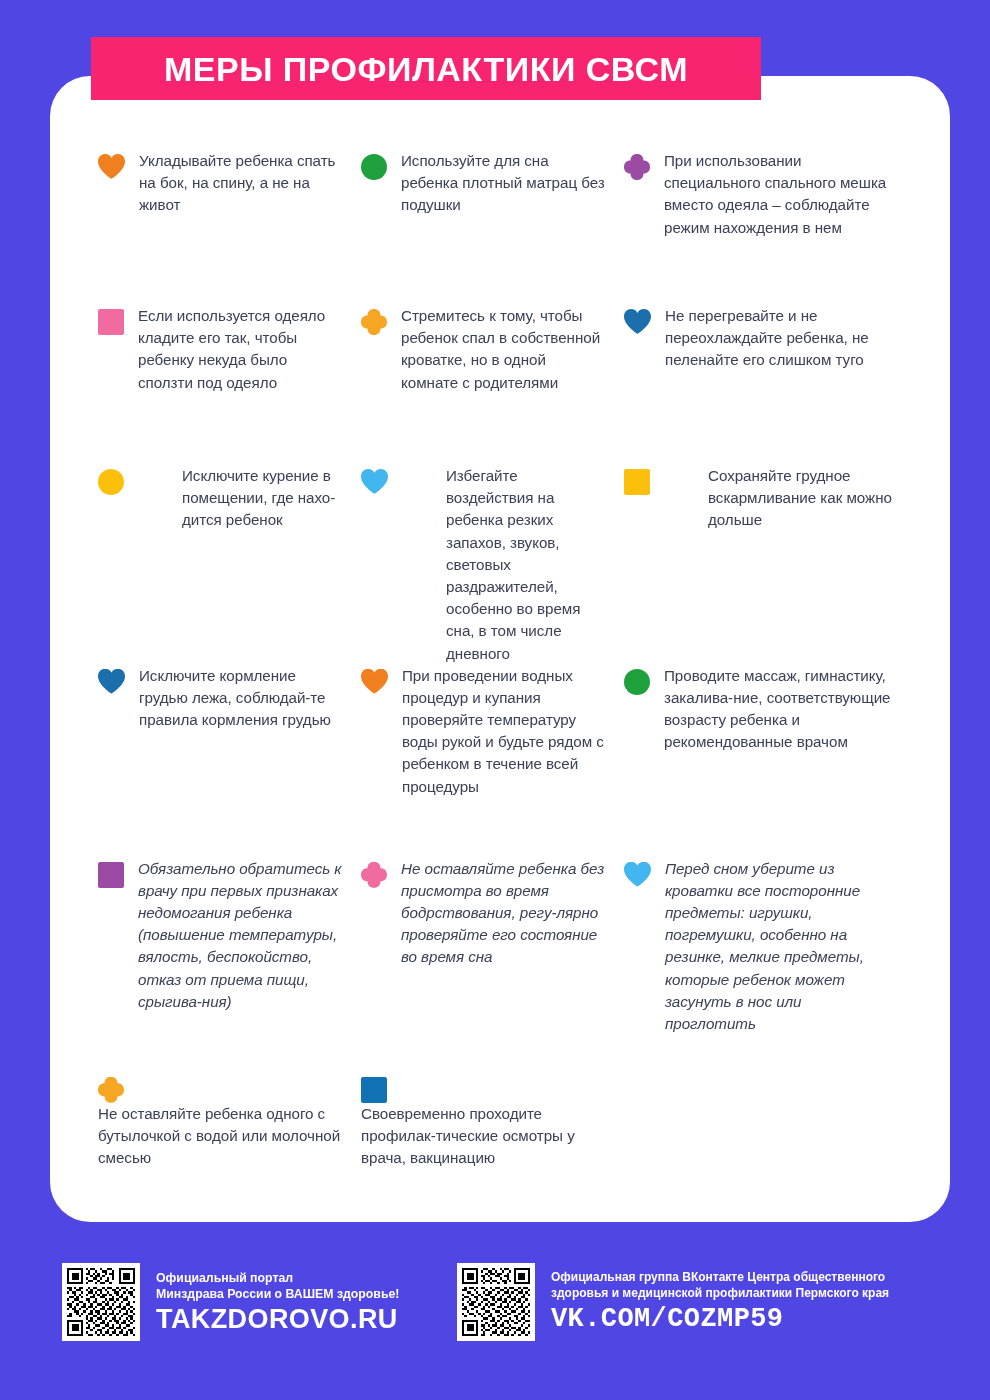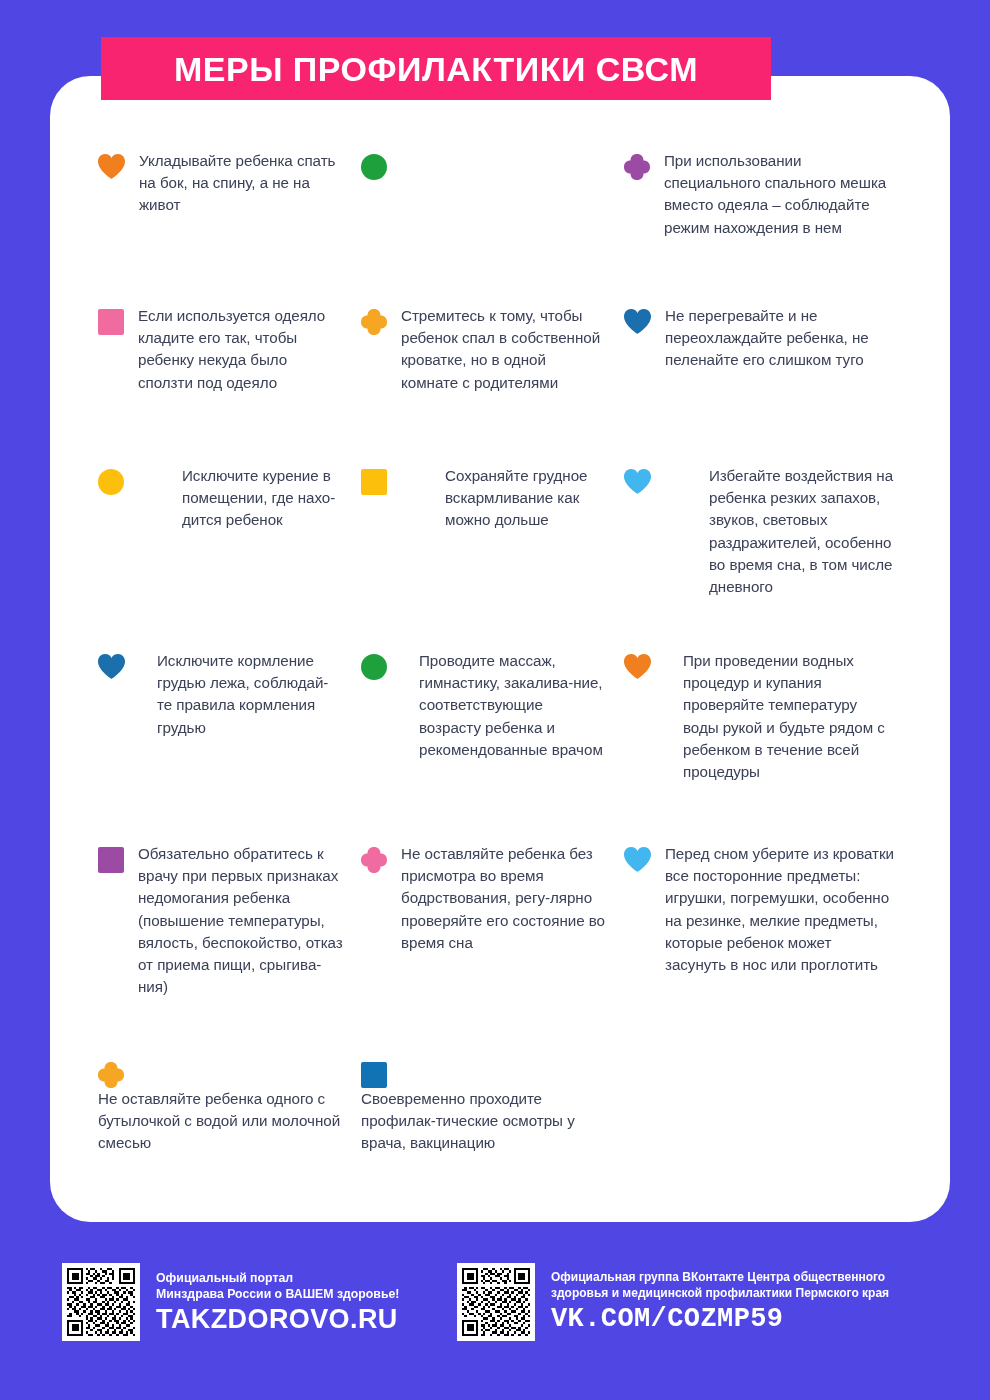--- a/index.html
+++ b/index.html
@@ -11,21 +11,21 @@
   }
 
   
   #card{
     position:absolute;left:50px;top:76px;width:900px;height:1146px;
     background:#ffffff;border-radius:40px;
   }
 
   
   #banner{
-    position:absolute;left:101px;top:37px;width:670px;height:63px;
+    position:absolute;left:91px;top:37px;width:670px;height:63px;
     background:#f9246f;
     display:flex;align-items:center;justify-content:center;
     z-index:5;
   }
   #banner-text{
     color:#ffffff;
     font-size:34px;
     font-weight:bold;
     letter-spacing:.5px;
     line-height:1;
@@ -47,22 +47,22 @@
     align-items:flex-start;
     box-sizing:border-box;
     padding-right:18px;
   }
   .cell.empty{visibility:hidden;}
 
   
   .r0{min-height:155px;}
   .r1{min-height:160px;}
   .r2{min-height:185px;gap:44px;}
-  .r3{min-height:193px;gap:18px;}
-  .r4{min-height:215px;}
+  .r3{min-height:193px;}
+  .r4{min-height:215px;font-style:italic;}
   .r5{min-height:120px;flex-direction:column;}
 
   
   .marker{
     flex:0 0 auto;
     width:26px;height:26px;
     margin-top:4px;margin-right:14px;
     position:relative;
   }
   .m-circle{border-radius:50%;}
@@ -167,20 +167,21 @@
 </div>
 
 <div id="grid">
 
   <div class="cell r0">
     <span class="marker m-heart" style="background: rgb(239, 127, 31);"></span>
     <span class="itext">Укладывайте ребенка спать на бок, на спину, а не на живот</span>
   </div>
   <div class="cell r0">
     <span class="marker m-circle" style="background: rgb(30, 161, 60);"></span>
+    <span class="itext">Используйте для сна ребенка плотный матрац без подушки</span>
   </div>
   <div class="cell r0">
     <span class="marker m-quatrefoil" style="background: rgb(155, 75, 163);"></span>
     <span class="itext">При использовании специального спального мешка вместо одеяла – соблюдайте режим нахождения в нем</span>
   </div>
 
   <div class="cell r1">
     <span class="marker m-square" style="background: rgb(239, 107, 160);"></span>
     <span class="itext">Если используется одеяло кладите его так, чтобы ребенку некуда было сползти под одеяло</span>
   </div>
@@ -191,39 +192,39 @@
   <div class="cell r1">
     <span class="marker m-heart" style="background: rgb(28, 111, 173);"></span>
     <span class="itext">Не перегревайте и не переохлаждайте ребенка, не пеленайте его слишком туго</span>
   </div>
 
   <div class="cell r2">
     <span class="marker m-circle" style="background: rgb(252, 192, 12);"></span>
     <span class="itext">Исключите курение в помещении, где нахо-дится ребенок</span>
   </div>
   <div class="cell r2">
+    <span class="marker m-heart" style="background: rgb(65, 182, 239);"></span>
+    <span class="itext">Избегайте воздействия на ребенка резких запахов, звуков, световых раздражителей, особенно во время сна, в том числе дневного</span>
+  </div>
+  <div class="cell r2">
     <span class="marker m-square" style="background: rgb(252, 192, 12);"></span>
     <span class="itext">Сохраняйте грудное вскармливание как можно дольше</span>
-  </div>
-  <div class="cell r2">
-    <span class="marker m-heart" style="background: rgb(65, 182, 239);"></span>
-    <span class="itext">Избегайте воздействия на ребенка резких запахов, звуков, световых раздражителей, особенно во время сна, в том числе дневного</span>
   </div>
 
   <div class="cell r3">
     <span class="marker m-heart" style="background: rgb(28, 111, 173);"></span>
     <span class="itext">Исключите кормление грудью лежа, соблюдай-те правила кормления грудью</span>
   </div>
   <div class="cell r3">
+    <span class="marker m-heart" style="background: rgb(239, 127, 31);"></span>
+    <span class="itext">При проведении водных процедур и купания проверяйте температуру воды рукой и будьте рядом с ребенком в течение всей процедуры</span>
+  </div>
+  <div class="cell r3">
     <span class="marker m-circle" style="background: rgb(30, 161, 60);"></span>
     <span class="itext">Проводите массаж, гимнастику, закалива-ние, соответствующие возрасту ребенка и рекомендованные врачом</span>
-  </div>
-  <div class="cell r3">
-    <span class="marker m-heart" style="background: rgb(239, 127, 31);"></span>
-    <span class="itext">При проведении водных процедур и купания проверяйте температуру воды рукой и будьте рядом с ребенком в течение всей процедуры</span>
   </div>
 
   <div class="cell r4">
     <span class="marker m-square" style="background: rgb(155, 75, 163);"></span>
     <span class="itext">Обязательно обратитесь к врачу при первых признаках недомогания ребенка (повышение температуры, вялость, беспокойство, отказ от приема пищи, срыгива-ния)</span>
   </div>
   <div class="cell r4">
     <span class="marker m-quatrefoil" style="background: rgb(239, 107, 160);"></span>
     <span class="itext">Не оставляйте ребенка без присмотра во время бодрствования, регу-лярно проверяйте его состояние во время сна</span>
   </div>

